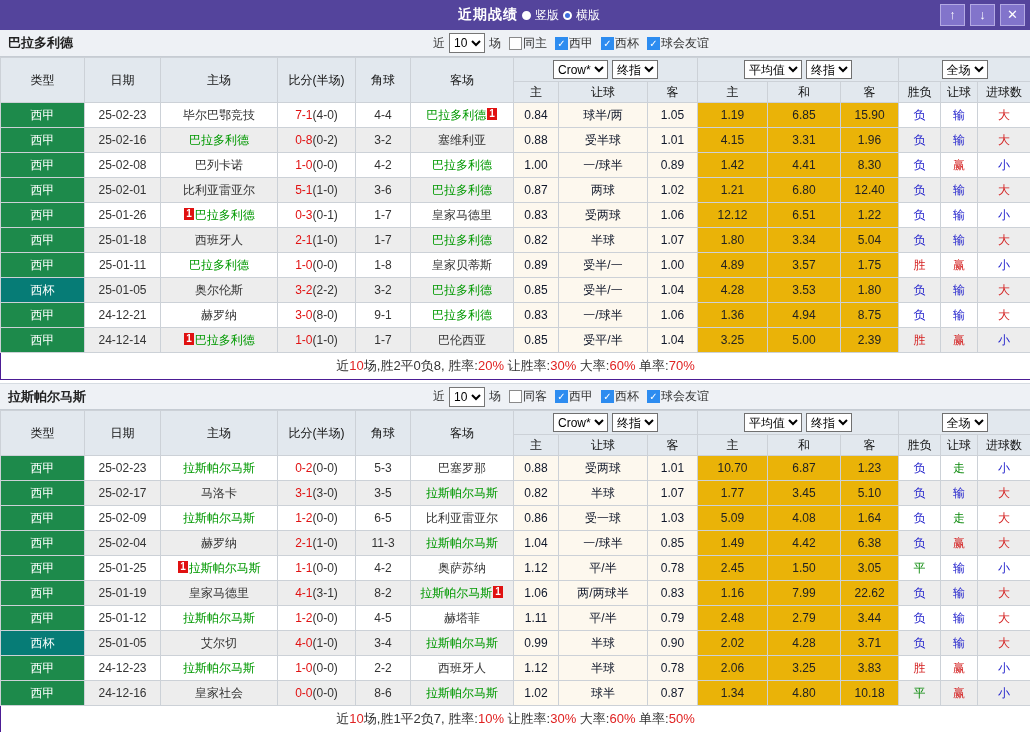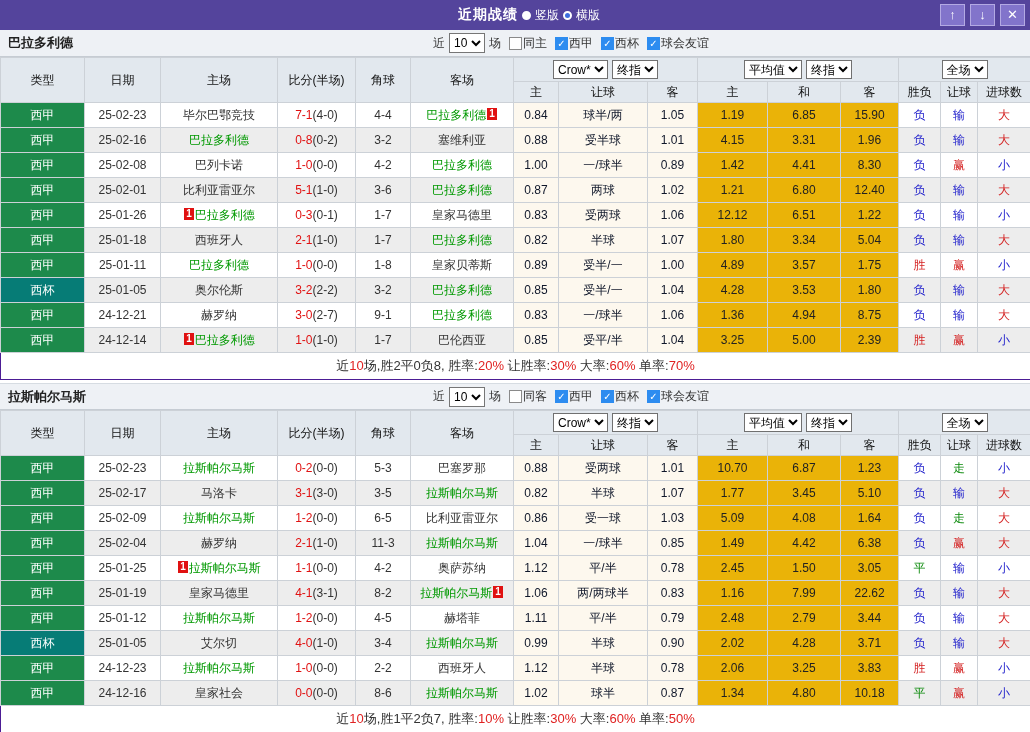--- a/index.html
+++ b/index.html
@@ -278,21 +278,21 @@
           <td class="c-avg">3.53</td>
           <td class="c-avg">1.80</td>
           <td class="c-plain t-b">负</td>
           <td class="c-plain t-b">输</td>
           <td class="c-plain t-r">大</td>
         </tr>
         <tr class="odd">
           <td class="c-type liga">西甲</td>
           <td class="c-plain">24-12-21</td>
           <td class="c-plain"><span>赫罗纳</span></td>
-          <td class="c-plain"><span class="ft">3-0</span><span class="ht">(2-7)</span></td>
+          <td class="c-plain"><span class="ft">3-0</span><span class="ht">(8-0)</span></td>
           <td class="c-plain">9-1</td>
           <td class="c-plain"><span class="focus">巴拉多利德</span></td>
           <td class="c-odds">0.83</td>
           <td class="c-odds">一/球半</td>
           <td class="c-odds">1.06</td>
           <td class="c-avg">1.36</td>
           <td class="c-avg">4.94</td>
           <td class="c-avg">8.75</td>
           <td class="c-plain t-b">负</td>
           <td class="c-plain t-b">输</td>

